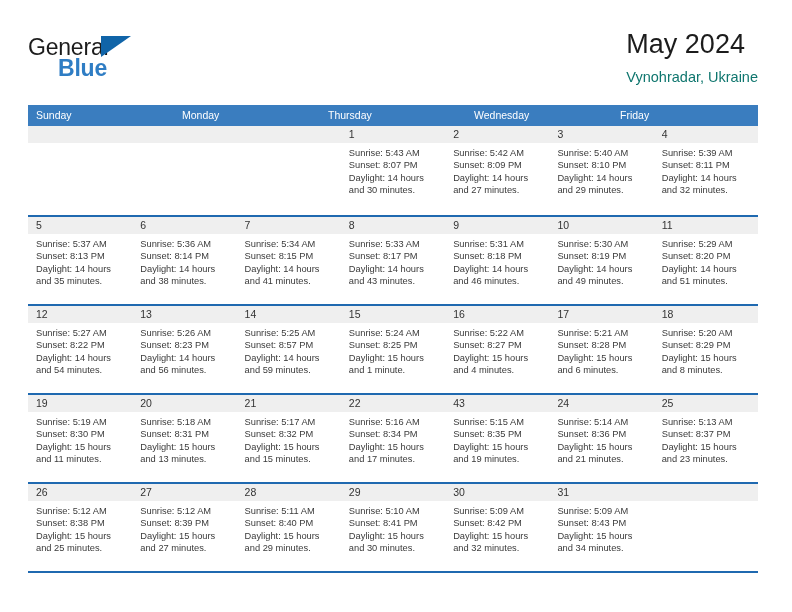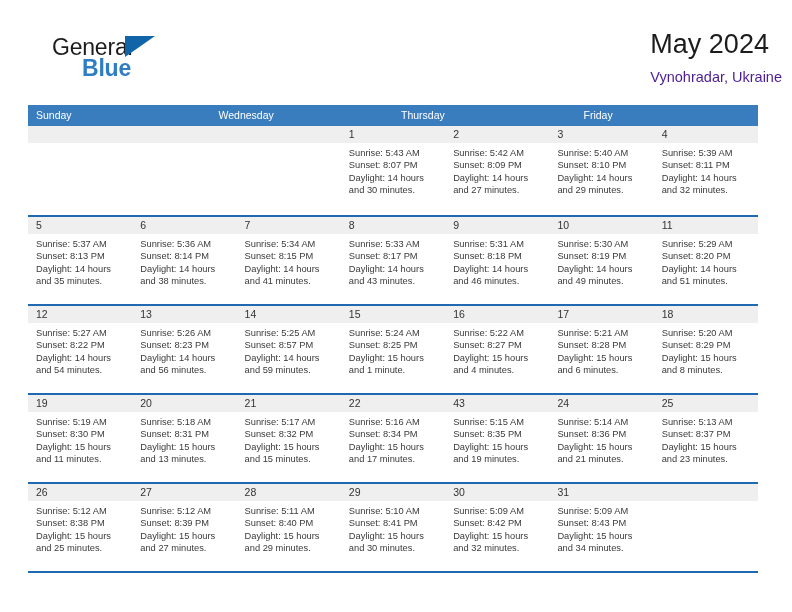--- a/index.html
+++ b/index.html
@@ -19,21 +19,20 @@
     overflow: hidden;
   }
 
   
   .header {
     position: absolute;
     left: 28px;
     top: 28px;
     width: 730px;
     height: 70px;
-    margin-left: 24px;
   }
   .brand {
     position: absolute;
     left: 0;
     top: 6px;
     width: 230px;
     height: 56px;
   }
   .brand-general {
     position: absolute;
@@ -70,21 +69,21 @@
     text-align: left;
   }
   .cal-title {
     font-size: 27px;
     color: #1c1c1c;
     line-height: 32px;
     white-space: nowrap;
   }
   .cal-subtitle {
     font-size: 14.5px;
-    color: #4c1d95;
+    color: #0f766e;
     line-height: 20px;
     margin-top: 7px;
     white-space: nowrap;
   }
 
   
   .calendar {
     position: absolute;
     left: 28px;
     top: 105px;
@@ -160,22 +159,23 @@
     <div class="title-wrap">
       <div class="cal-title">May 2024</div>
       <div class="cal-subtitle">Vynohradar, Ukraine</div>
     </div>
 
   </div>
 
   <div class="calendar">
     <div class="dow-row" id="dow-row">
         <div class="dow-cell">Sunday</div>
+        <div class="dow-cell">Monday</div>
+        <div class="dow-cell">Thursday</div>
         <div class="dow-cell">Wednesday</div>
-        <div class="dow-cell">Thursday</div>
         <div class="dow-cell">Friday</div>
       </div>
     <div id="weeks-container">
         <div class="week-row first">
           <div class="day-cell">
             <div class="day-band">
               <div class="day-num"></div>
             </div>
           </div>
           <div class="day-cell">

